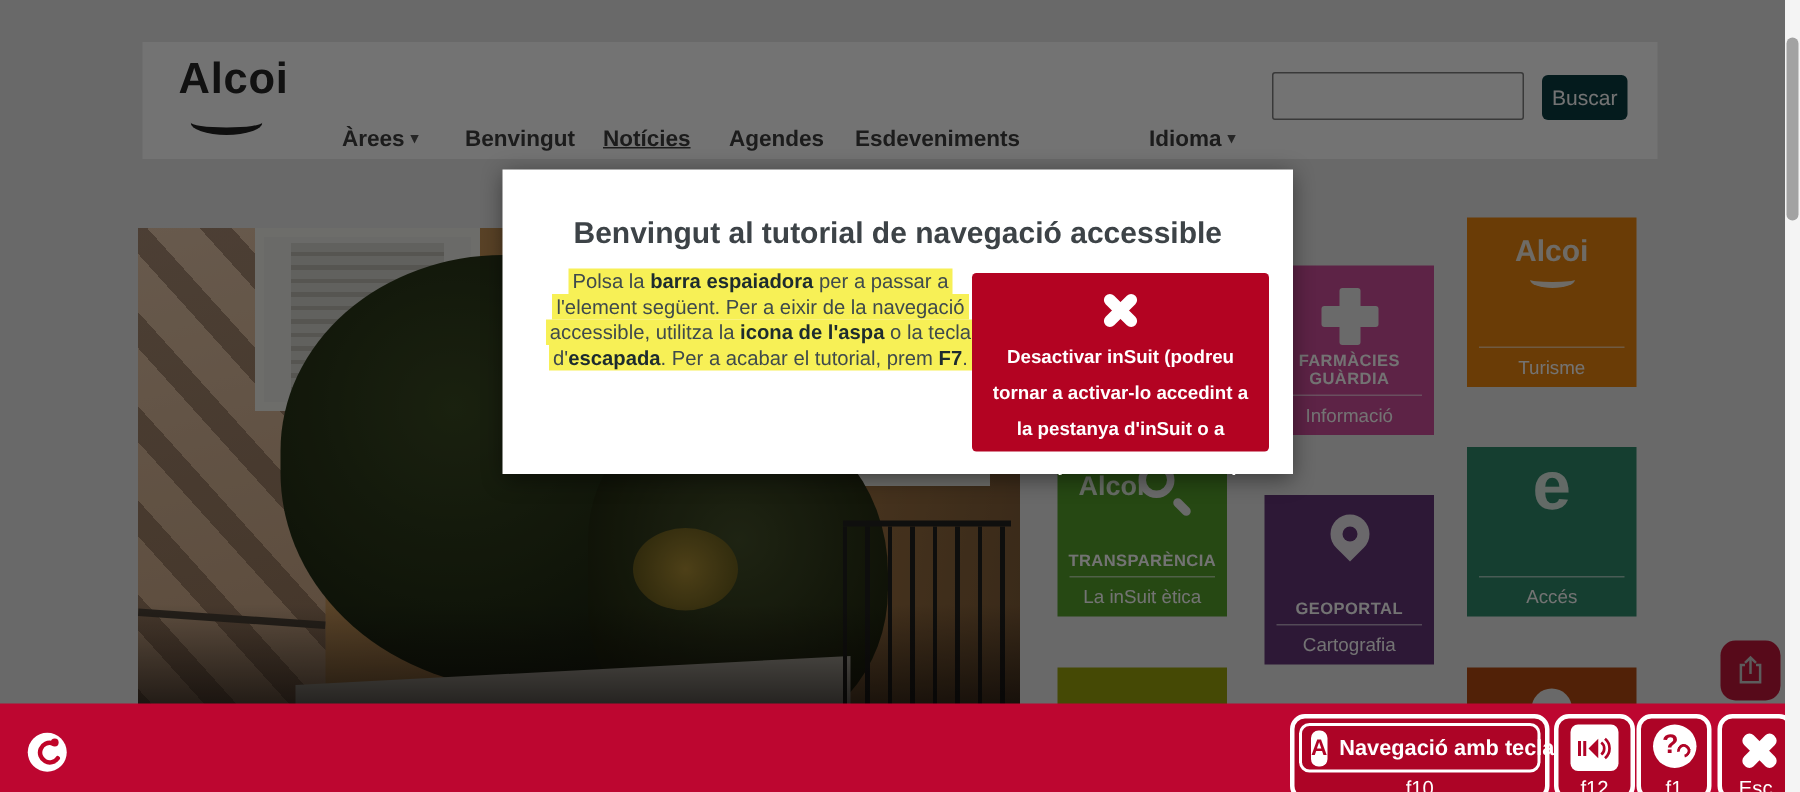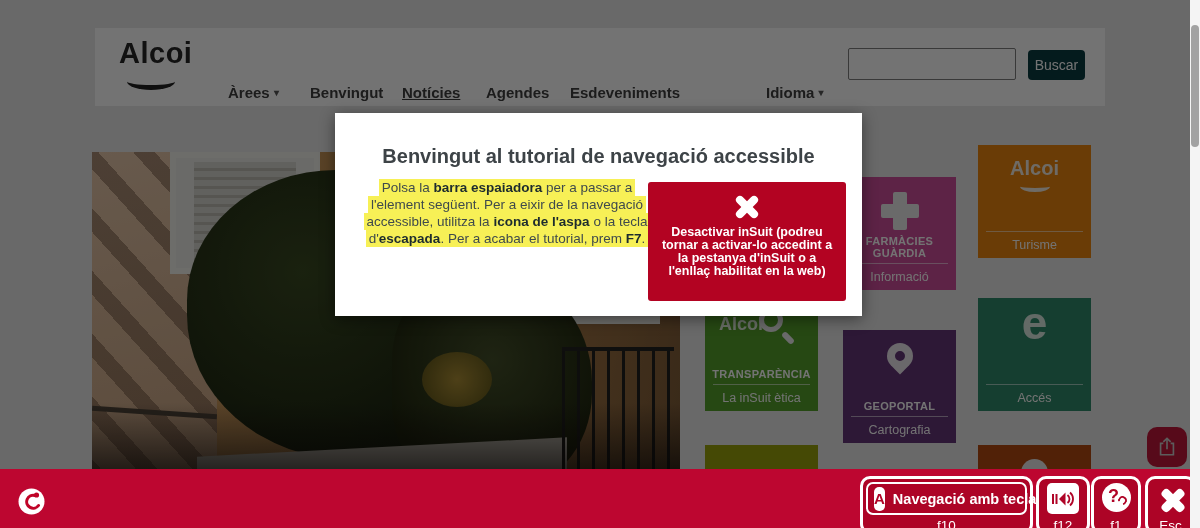--- a/index.html
+++ b/index.html
@@ -87,21 +87,21 @@
     box-shadow:0 3px 14px rgba(0,0,0,.45); }
   #modal-title { position:absolute; left:0; right:0; top:32px; text-align:center;
     font-size:20px; font-weight:700; color:#3d4347; }
   #tutorial-text { position:absolute; left:24px; top:66px; width:296px; text-align:center;
     font-size:13.5px; line-height:17px; color:#3f4a4c; }
   .hl { -webkit-box-decoration-break:clone; box-decoration-break:clone; padding:1px 3px; }
   .seg-bold { font-weight:700; color:#1d2b2e; }
   #deactivate-btn { position:absolute; left:313px; top:69px; width:198px; height:119px;
     border-radius:3px; cursor:pointer; color:#fff; }
   #deactivate-text { position:absolute; left:10px; right:10px; top:44px; text-align:center;
-    font-size:12.5px; font-weight:700; line-height:13px; }
+    font-size:12.5px; font-weight:700; line-height:24px; }
   .x-glyph { position:relative; width:30px; height:30px; }
   .x-glyph i { position:absolute; left:1px; top:11px; width:28px; height:8px; background:#fff; border-radius:4px; }
   .x-glyph i:first-child { transform:rotate(45deg); } .x-glyph i:last-child { transform:rotate(-45deg); }
   #deactivate-x { position:absolute; left:84px; top:10px; }
 
   
   #toolbar { left:0; top:469px; width:1200px; height:59px; z-index:60; }
   #insuit-logo { position:absolute; left:18px; top:19px; width:27px; height:27px; cursor:pointer; }
   .tb-btn { position:absolute; top:7px; height:58px; border:3px solid #fff; border-radius:10px; cursor:pointer; }
   #btn-keyboard { left:860px; width:173px; }

